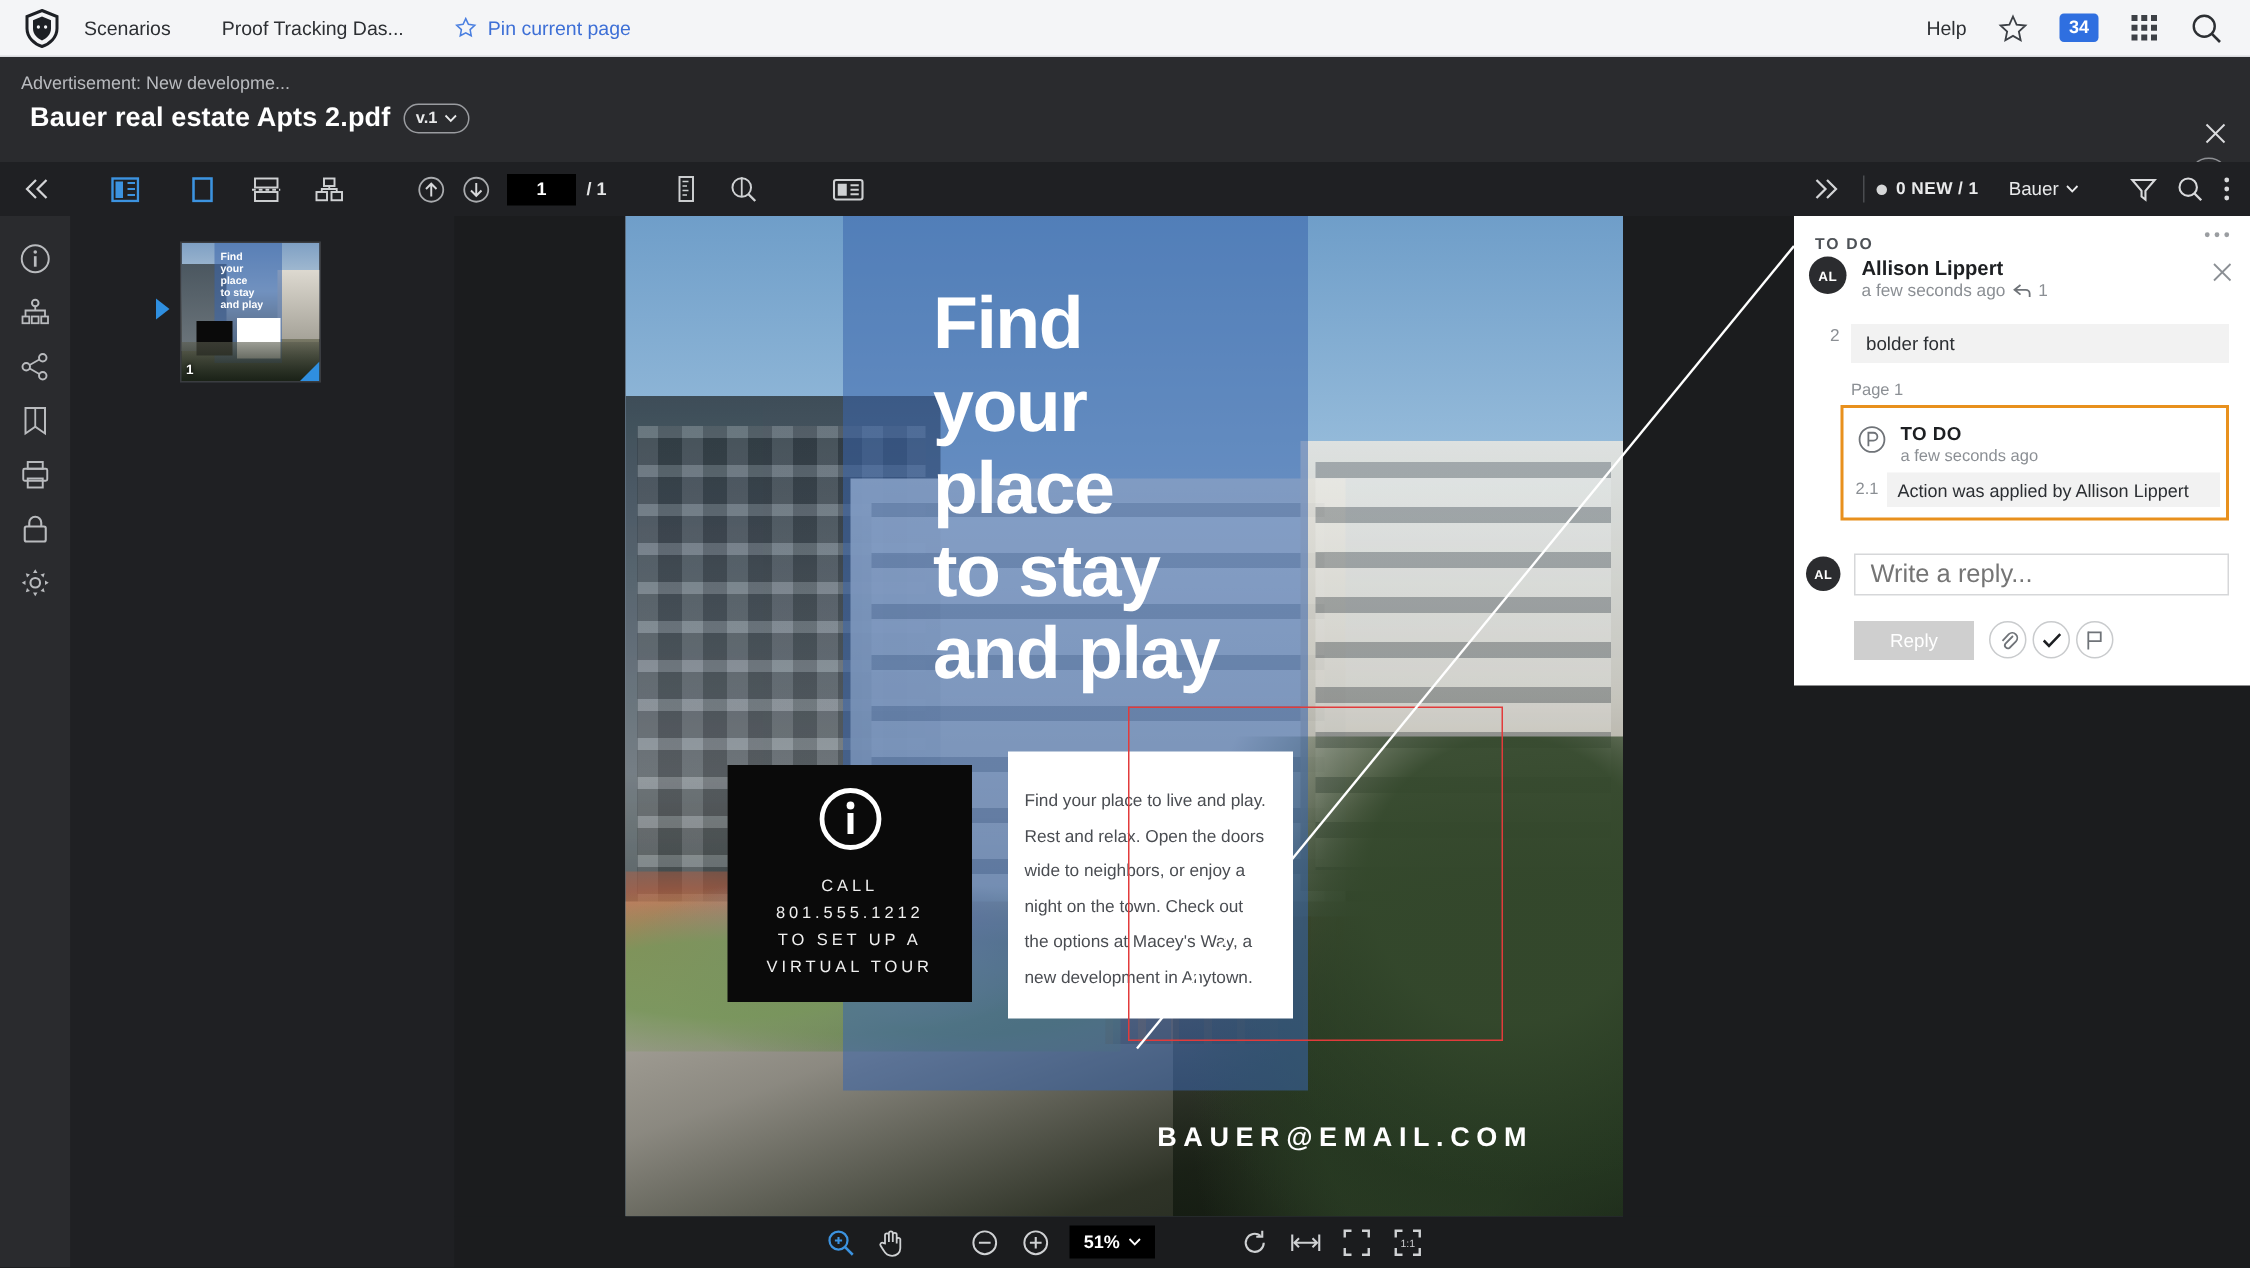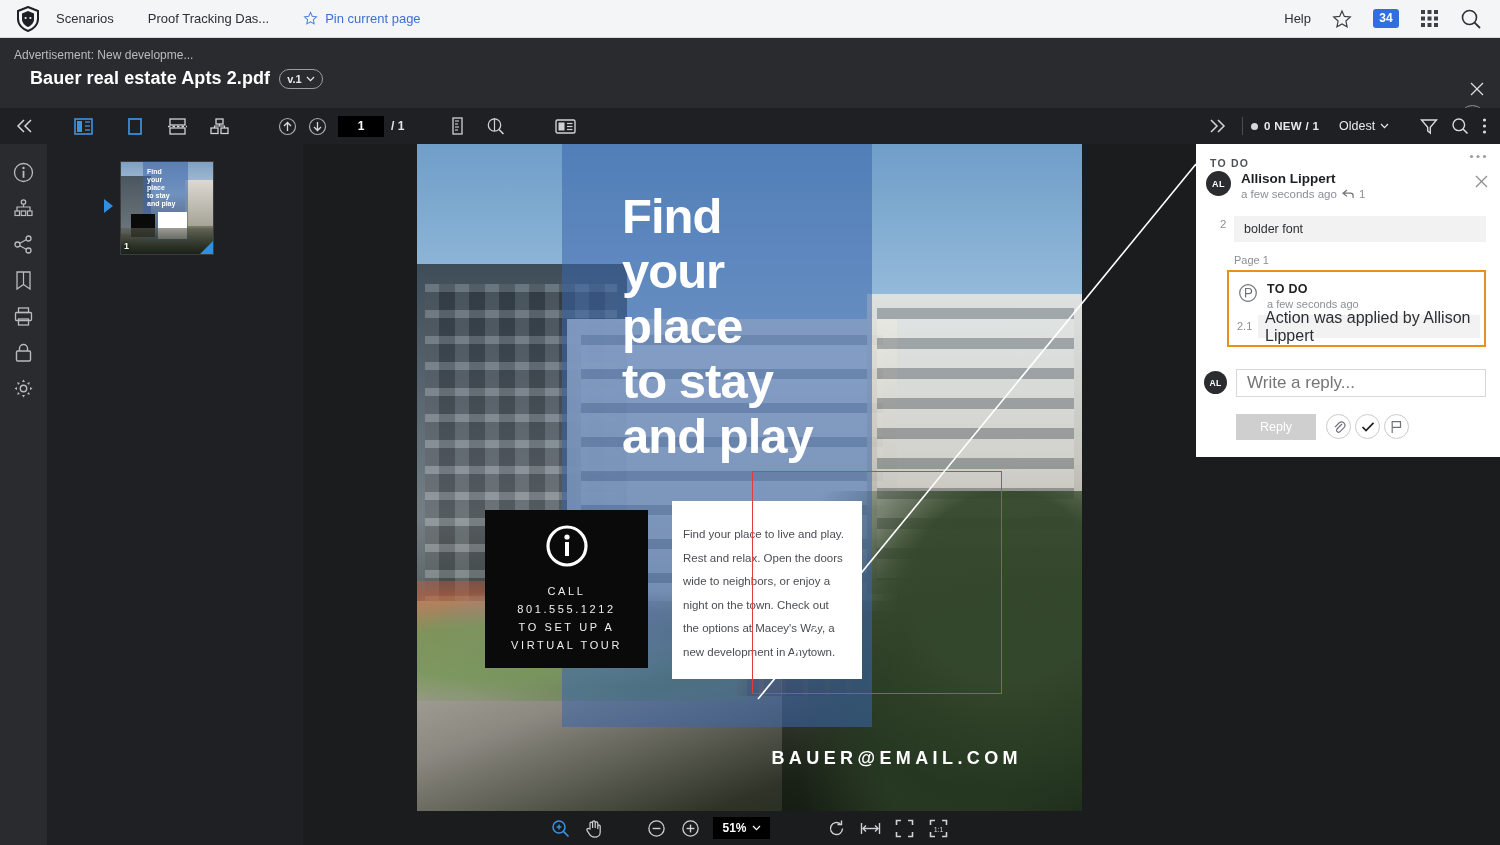--- a/index.html
+++ b/index.html
@@ -39,21 +39,21 @@
   
   .docheader {
     position: absolute; left: 0; top: 38px; width: 1500px; height: 70px;
     background: #2a2b2e;
   }
   .adv-label {
     position: absolute; left: 14px; top: 10px;
     font-size: 12px; color: #b9bbbf;
   }
   .doc-title-row {
-    position: absolute; left: 30px; top: 30px; display: flex; align-items: center; gap: 9px;
+    position: absolute; left: 20px; top: 30px; display: flex; align-items: center; gap: 9px;
   }
   .doc-title { font-size: 18px; font-weight: bold; color: #ffffff; letter-spacing: .1px; }
   .version-pill {
     border: 1px solid #9a9ca0; border-radius: 11px; height: 20px; padding: 0 7px;
     display: flex; align-items: center; gap: 4px;
     font-size: 11px; font-weight: bold; color: #e8e9ea;
   }
   .addcomment {
     position: absolute; left: 733px; top: 70px;
     display: flex; align-items: center; gap: 9px;
@@ -294,21 +294,21 @@
     position: absolute; left: 31px; top: 126px; width: 259px; height: 77px;
     border: 2px solid #e8901d; background: #fff;
   }
   .cpa-icon { position: absolute; left: 9px; top: 11px; }
   .cpa-title { position: absolute; left: 38px; top: 10px; font-size: 12.5px; font-weight: bold; color: #1d1f22; letter-spacing: .3px; }
   .cpa-time { position: absolute; left: 38px; top: 26px; font-size: 11px; color: #8b8f94; }
   .cpa-num { position: absolute; left: 8px; top: 48px; font-size: 11px; color: #8b8f94; }
   .cpa-row {
     position: absolute; left: 29px; top: 43px; width: 222px; height: 23px;
     background: #f2f2f2; display: flex; align-items: center; padding-left: 7px;
-    font-size: 16px; color: #2c2f33;
+    font-size: 12px; color: #2c2f33;
   }
   .cp-reply-avatar {
     position: absolute; left: 8px; top: 227px; width: 23px; height: 23px; border-radius: 50%;
     background: #2b2c2f; color: #fff; display: flex; align-items: center; justify-content: center;
     font-size: 8.5px; font-weight: bold; letter-spacing: .4px;
   }
   .cp-reply-input {
     position: absolute; left: 40px; top: 225px; width: 250px; height: 28px;
     border: 1px solid #d6d7d9; background: #fff;
     font-size: 17px; color: #9a9da1; padding-left: 10px;
@@ -708,21 +708,21 @@
       <svg width="18" height="14" viewBox="0 0 18 14">
         <path d="M3 1 L9 7 L3 13 M10 1 L16 7 L10 13" fill="none" stroke="#d4d5d7" stroke-width="1.5"></path>
       </svg>
     </div>
     <div class="vrule"></div>
     <div class="ch-count">
       <span class="ch-dot"></span>
       <span>0 NEW / 1</span>
     </div>
     <div class="ch-sort">
-      <span>Oldest</span>
+      <span>Bauer</span>
       <span class="ic">
         <svg width="9" height="6" viewBox="0 0 9 6">
             <path d="M1 1 L4.5 4.6 L8 1" fill="none" stroke="#e9eaeb" stroke-width="1.2"></path>
           </svg>
       </span>
     </div>
     <div class="ch-right">
       <span class="ic">
         <svg width="18" height="17" viewBox="0 0 18 17">
           <path d="M1.5 2 H16.5 L10.3 9.2 V15 L7.7 13 V9.2 Z" fill="none" stroke="#d9dadc" stroke-width="1.4"></path>

